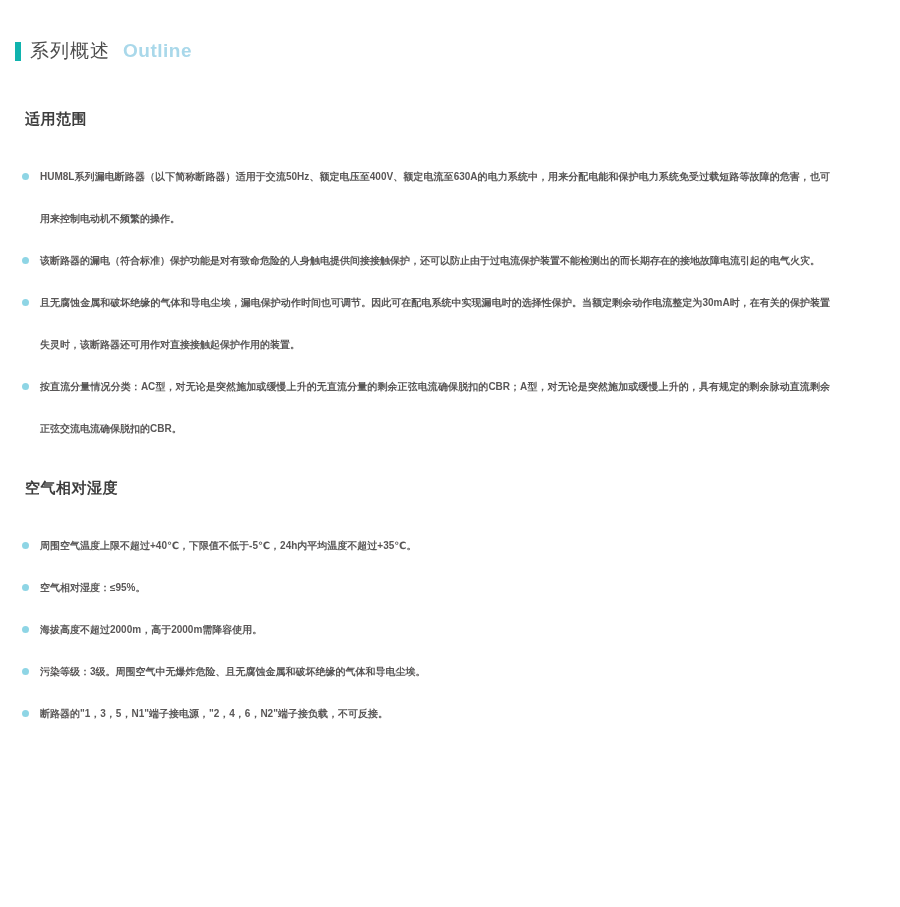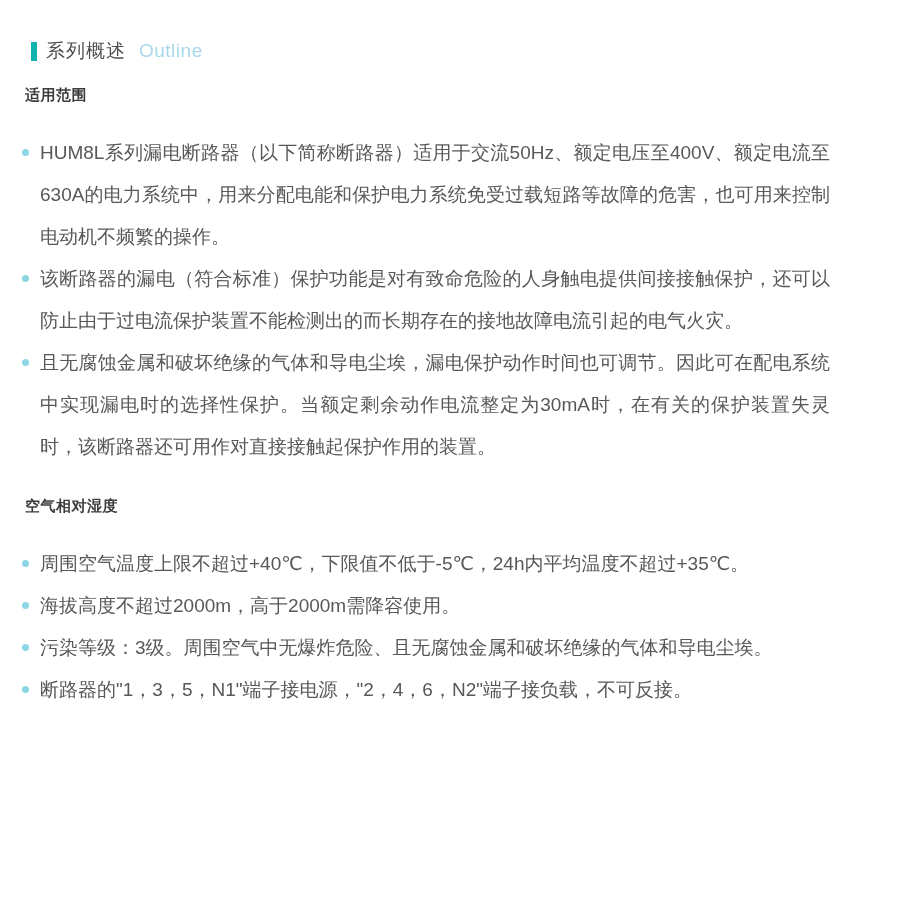--- a/index.html
+++ b/index.html
@@ -10,59 +10,60 @@
   body {
     width: 900px;
     height: 907px;
     overflow: hidden;
     font-family: "Liberation Sans", "DejaVu Sans", sans-serif;
     color: #595757;
   }
   .doc-header {
     display: flex;
     align-items: center;
-    margin: 38px 0 0 31px;
+    margin: 38px 0 0 15px;
   }
   .accent-bar {
     width: 6px;
     height: 19px;
     background: #10b3ae;
     margin-right: 9px;
   }
   .title-zh {
     font-size: 19px;
     color: #4e4e4e;
     letter-spacing: 1px;
   }
   .title-en {
     font-size: 19px;
-    font-weight: 400;
+    font-weight: 700;
     color: #a9d8ea;
     margin-left: 13px;
     letter-spacing: 0.5px;
   }
   .section-title {
-    margin: 22px 0 0 25px;
+    margin: 46px 0 0 25px;
     font-size: 15px;
     font-weight: bold;
     color: #3d3d3d;
     letter-spacing: 0.5px;
   }
   ul.bullet-list {
     list-style: none;
     margin: 27px 0 0 22px;
     padding: 0;
     width: 808px;
   }
   ul.bullet-list li {
     display: flex;
     align-items: flex-start;
     line-height: 42px;
-    font-size: 19px;
+    font-size: 10px;
     color: #595757;
+    font-weight: bold;
   }
   .bullet {
     flex: 0 0 7px;
     width: 7px;
     height: 7px;
     border-radius: 50%;
     background: #8ed5e5;
     margin: 17px 11px 0 0;
   }
   .li-text {
@@ -90,28 +91,36 @@
     <span class="li-text">HUM8L系列漏电断路器（以下简称断路器）适用于交流50Hz、额定电压至400V、额定电流至630A的电力系统中，用来分配电能和保护电力系统免受过载短路等故障的危害，也可用来控制电动机不频繁的操作。</span>
   </li>
   <li>
     <span class="bullet"></span>
     <span class="li-text">该断路器的漏电（符合标准）保护功能是对有致命危险的人身触电提供间接接触保护，还可以防止由于过电流保护装置不能检测出的而长期存在的接地故障电流引起的电气火灾。</span>
   </li>
   <li>
     <span class="bullet"></span>
     <span class="li-text">且无腐蚀金属和破坏绝缘的气体和导电尘埃，漏电保护动作时间也可调节。因此可在配电系统中实现漏电时的选择性保护。当额定剩余动作电流整定为30mA时，在有关的保护装置失灵时，该断路器还可用作对直接接触起保护作用的装置。</span>
   </li>
+  <li>
+    <span class="bullet"></span>
+    <span class="li-text">按直流分量情况分类：AC型，对无论是突然施加或缓慢上升的无直流分量的剩余正弦电流确保脱扣的CBR；A型，对无论是突然施加或缓慢上升的，具有规定的剩余脉动直流剩余正弦交流电流确保脱扣的CBR。</span>
+  </li>
 </ul>
 
 <div class="section-title second">空气相对湿度</div>
 
 <ul class="bullet-list">
   <li>
     <span class="bullet"></span>
     <span class="li-text">周围空气温度上限不超过+40℃，下限值不低于-5℃，24h内平均温度不超过+35℃。</span>
+  </li>
+  <li>
+    <span class="bullet"></span>
+    <span class="li-text">空气相对湿度：≤95%。</span>
   </li>
   <li>
     <span class="bullet"></span>
     <span class="li-text">海拔高度不超过2000m，高于2000m需降容使用。</span>
   </li>
   <li>
     <span class="bullet"></span>
     <span class="li-text">污染等级：3级。周围空气中无爆炸危险、且无腐蚀金属和破坏绝缘的气体和导电尘埃。</span>
   </li>
   <li>

